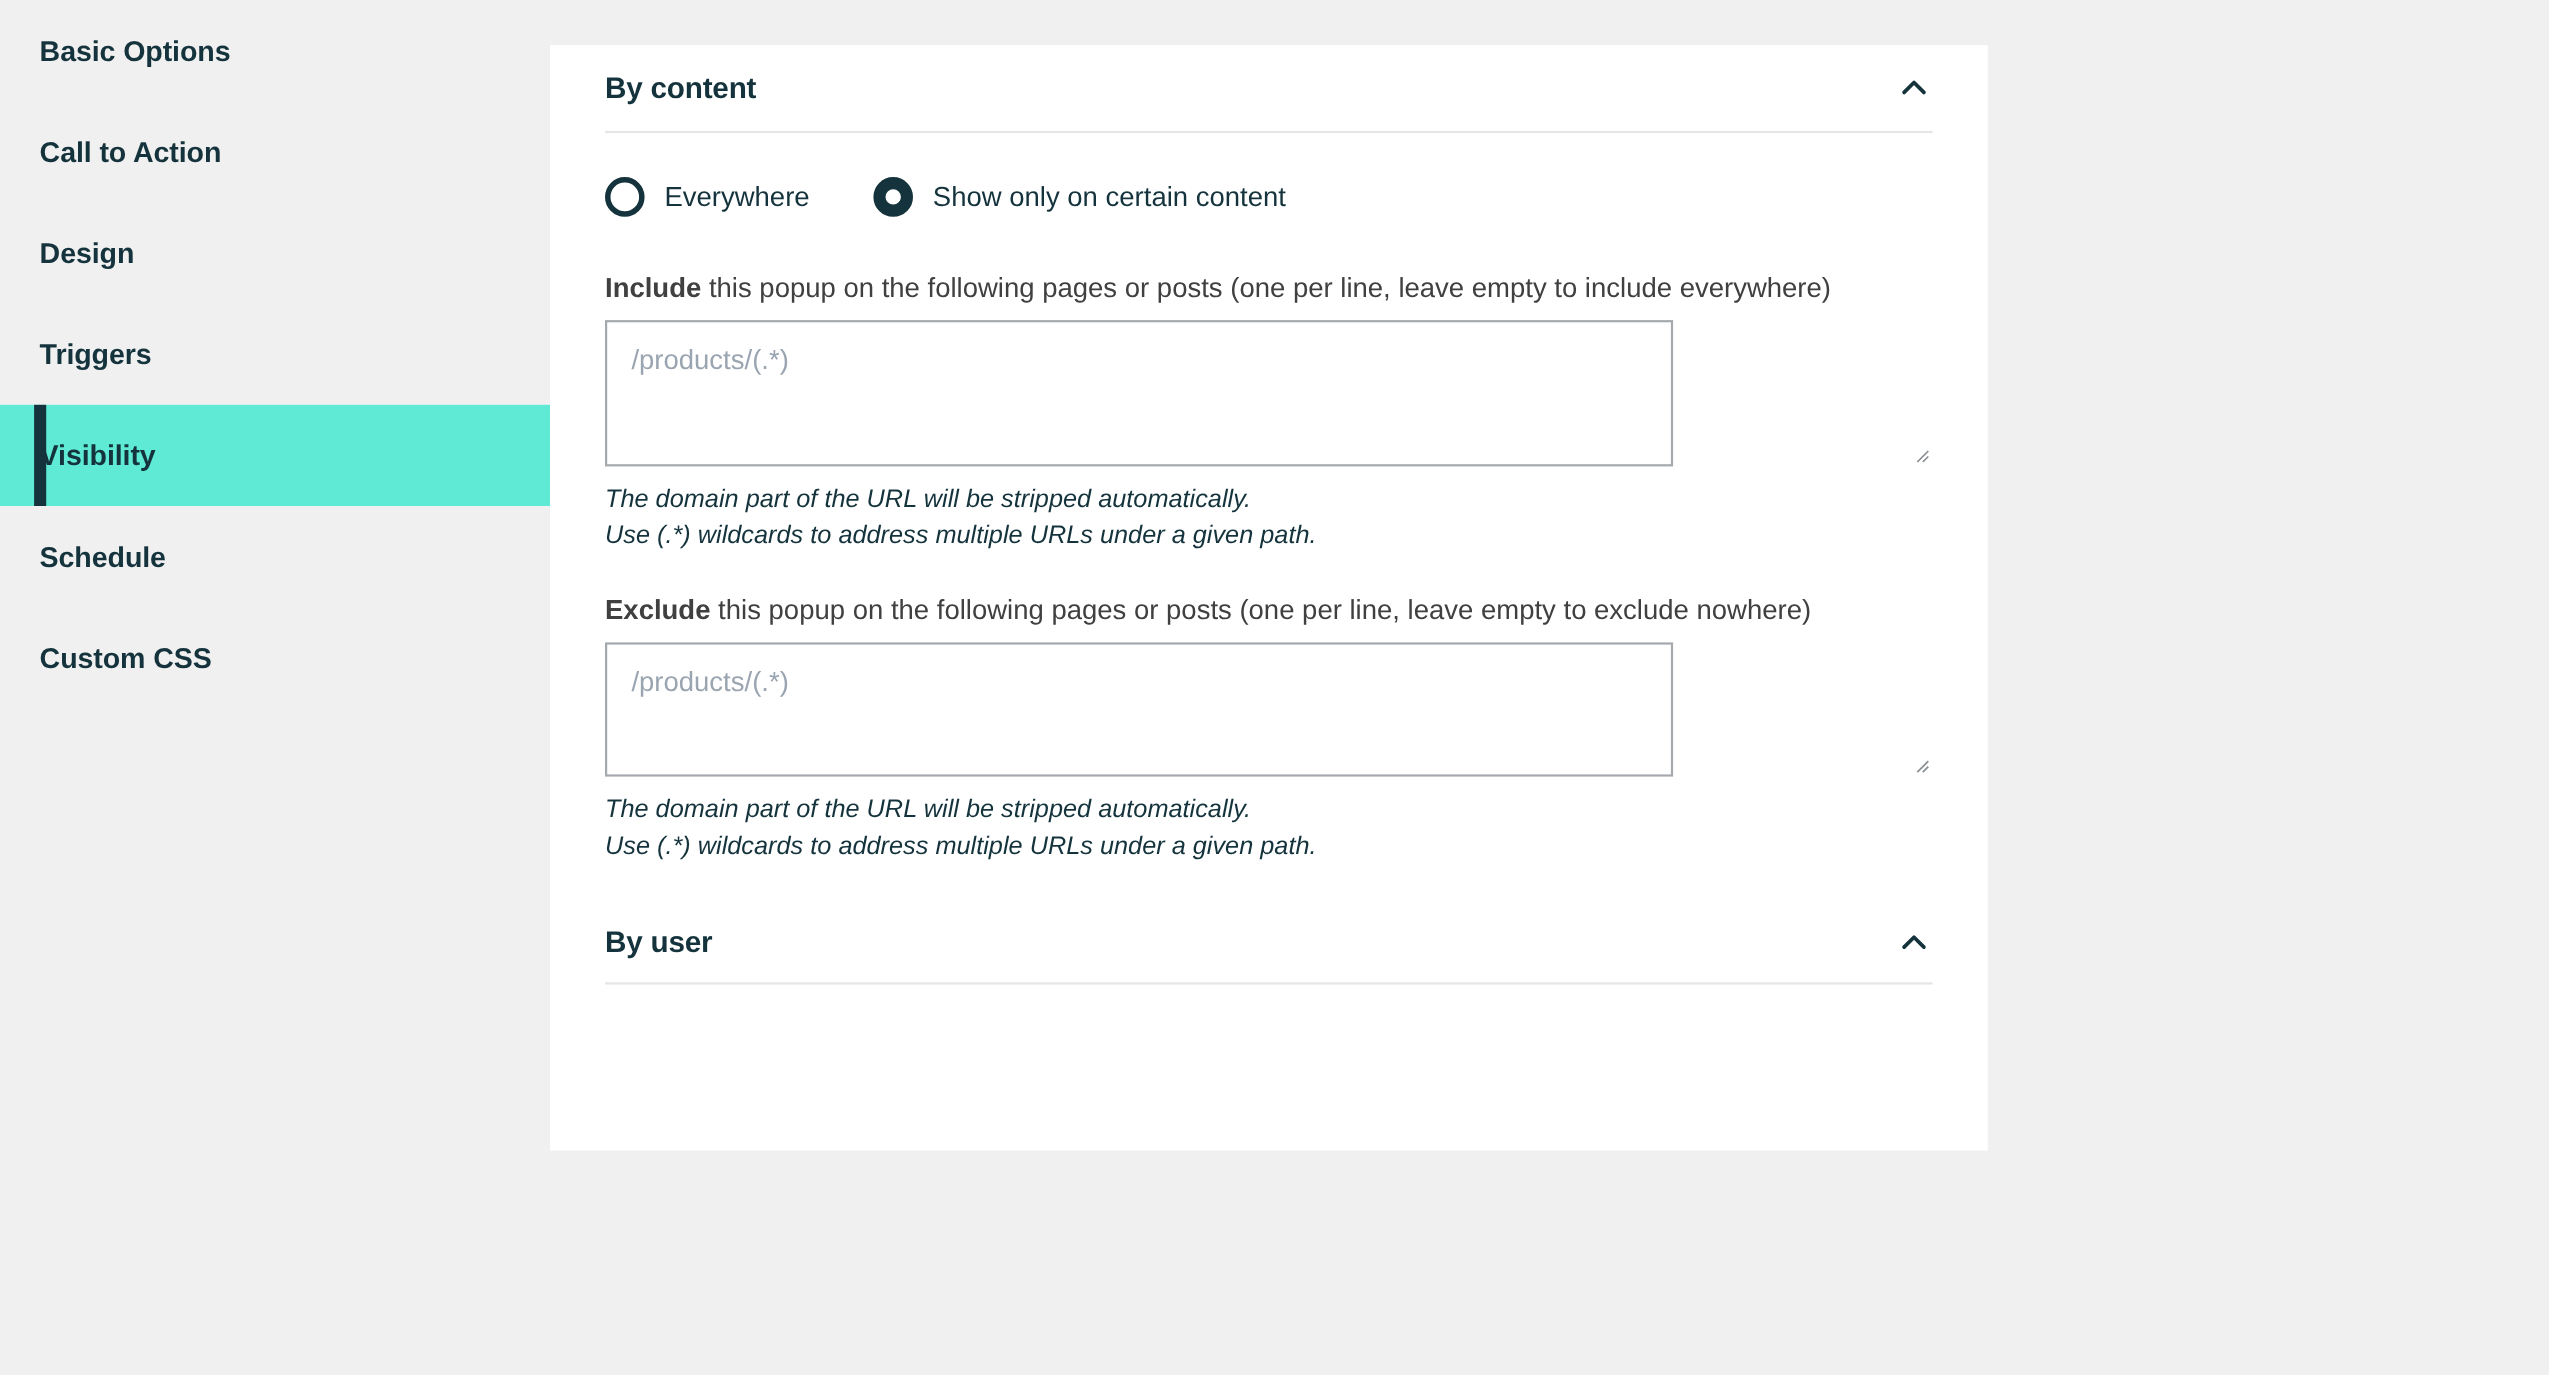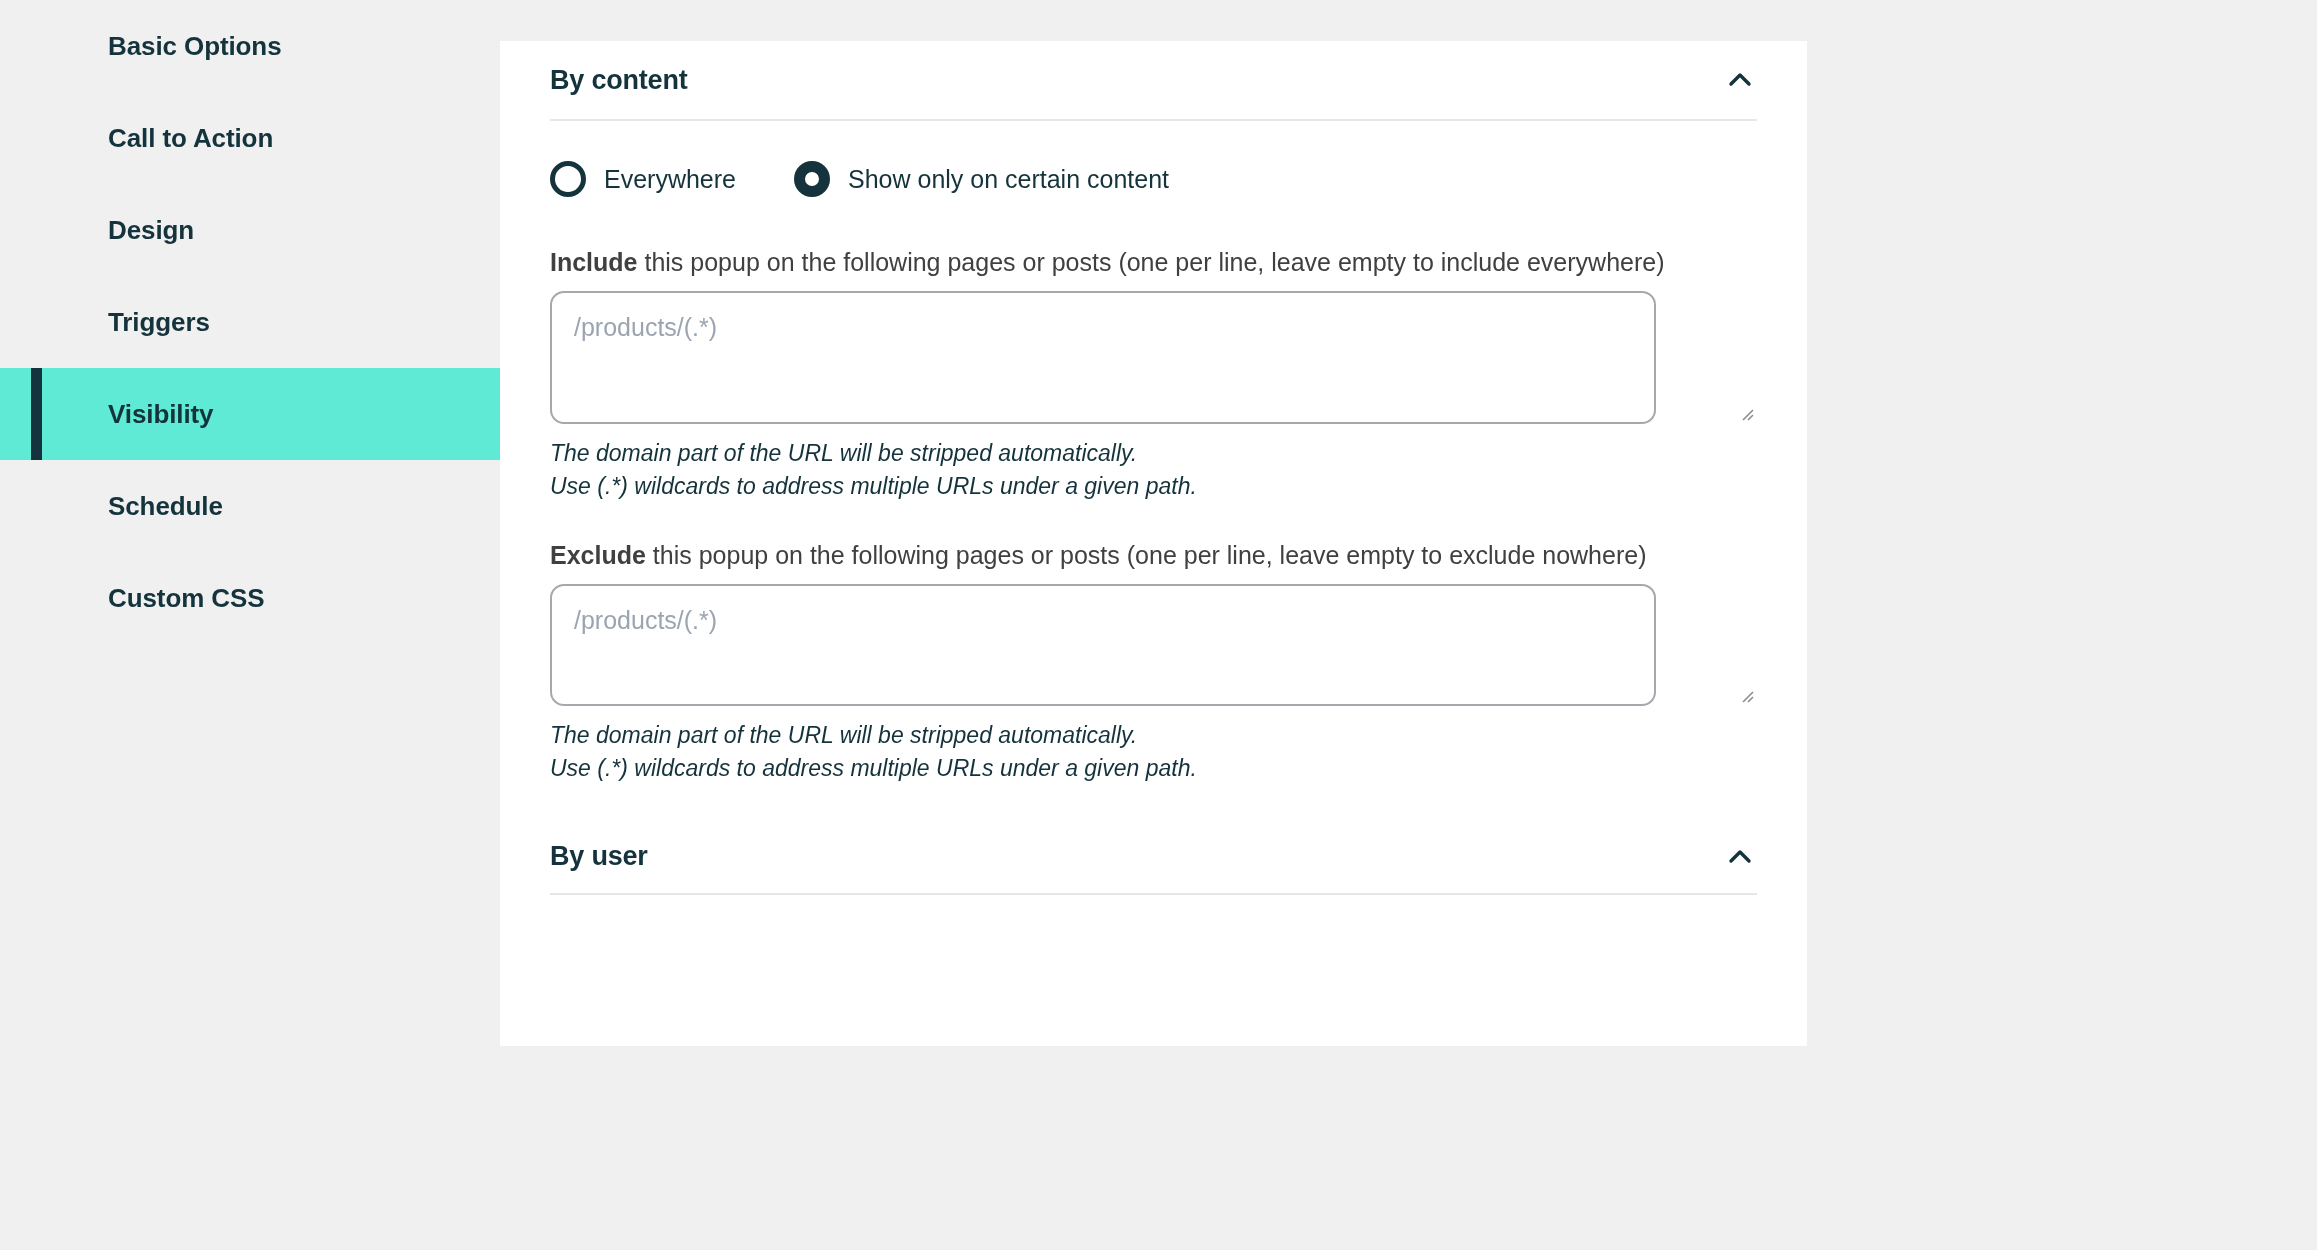--- a/index.html
+++ b/index.html
@@ -25,21 +25,21 @@
     top: 0;
     width: 500px;
     height: 1250px;
     background: #f0f0f0;
   }
   .nav-item {
     position: relative;
     height: 92px;
     display: flex;
     align-items: center;
-    padding-left: 108px;
+    padding-left: 36px;
     font-size: 26px;
     font-weight: bold;
     letter-spacing: -0.1px;
     color: #14333c;
     cursor: pointer;
     user-select: none;
   }
   .nav-item.active {
     background: #5eead4;
   }
@@ -133,24 +133,24 @@
   }
   .field-label b { font-weight: bold; }
 
   
   .ta-wrap {
     position: relative;
     width: 1207px;
   }
   textarea.field {
     display: block;
-    width: 1106px;
+    width: 971px;
     border: 2px solid #a5a9ad;
     background: #ffffff;
-    border-radius: 14px;
+    border-radius: 0;
     padding: 20px 22px;
     font-family: "Liberation Sans", sans-serif;
     font-size: 25px;
     color: #14333c;
     resize: none;
     outline: none;
   }
   textarea.field::placeholder {
     color: #9aa5b1;
     opacity: 1;

